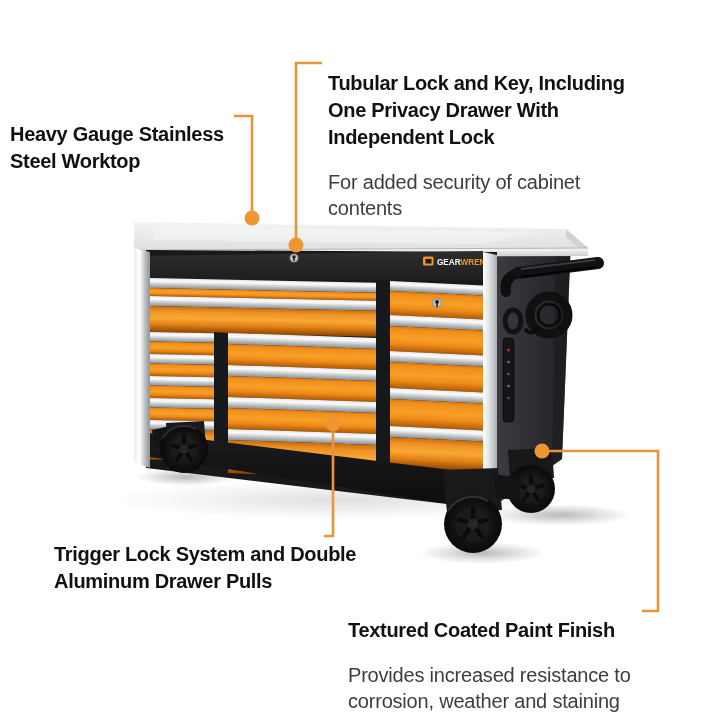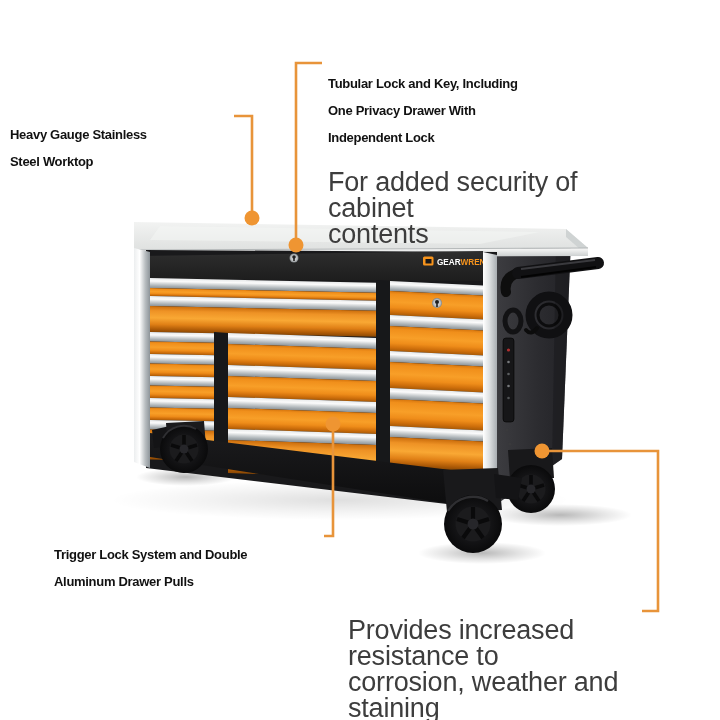--- a/index.html
+++ b/index.html
@@ -2,22 +2,22 @@
 <html><head>
 <meta charset="utf-8">
 <style>
   html,body{margin:0;padding:0;}
   body{
     width:720px;height:720px;position:relative;overflow:hidden;
     background:#ffffff;
     font-family:"Liberation Sans", sans-serif;
   }
   .callout{position:absolute;white-space:pre-line;}
-  .callout .t{font-weight:bold;font-size:13px;line-height:27px;color:#111111;letter-spacing:-0.3px;}
-  .callout .d{font-weight:normal;font-size:27px;line-height:26px;color:#3d3d3d;letter-spacing:-0.2px;}
+  .callout .t{font-weight:bold;font-size:20px;line-height:27px;color:#111111;letter-spacing:-0.3px;}
+  .callout .d{font-weight:normal;font-size:20px;line-height:26px;color:#3d3d3d;letter-spacing:-0.2px;}
   .callout .d:empty{display:none;}
   .align-right{}
   .align-left{text-align:left;}
   #co-worktop{left:10px;top:103px;width:214px;}
   #co-lock{left:328px;top:52px;width:312px;}
   #co-trigger{left:8px;top:523px;width:310px;margin-left:46px;}
   #co-paint{left:348px;top:599px;width:290px;}
   svg.scene{position:absolute;left:0;top:0;}
 </style>
 </head>
@@ -290,15 +290,16 @@
   <div class="d">For added security of cabinet
 contents</div>
 </div>
 
 <div class="callout align-right" id="co-trigger">
   <div class="t">Trigger Lock System and Double
 Aluminum Drawer Pulls</div>
 </div>
 
 <div class="callout align-right" id="co-paint">
+  <div class="t">Textured Coated Paint Finish</div>
   <div class="d">Provides increased resistance to
 corrosion, weather and staining</div>
 </div>
 
 </body></html>

